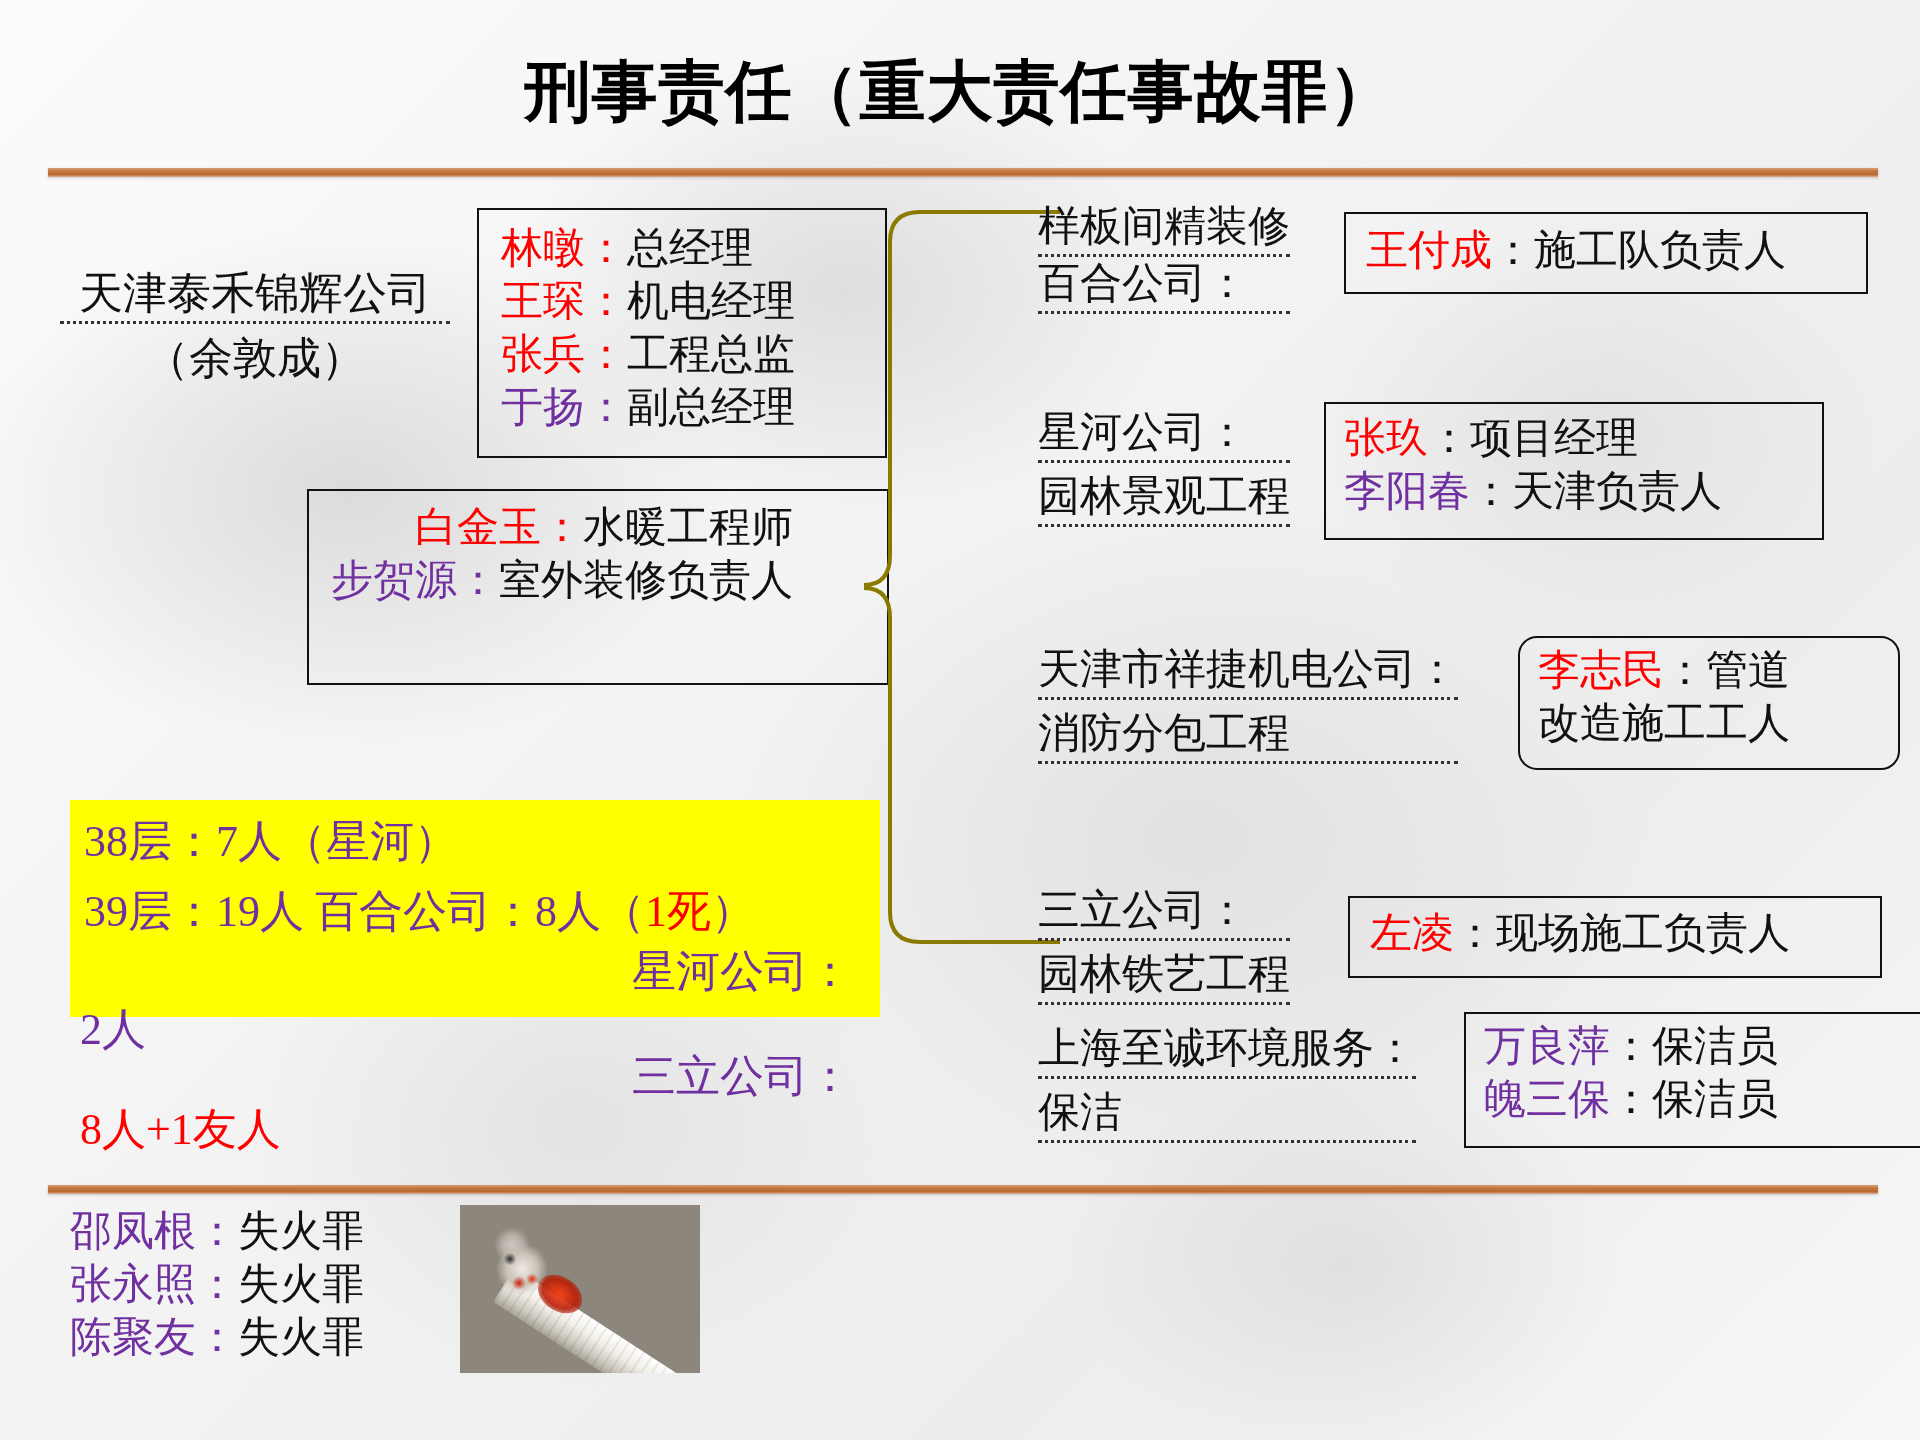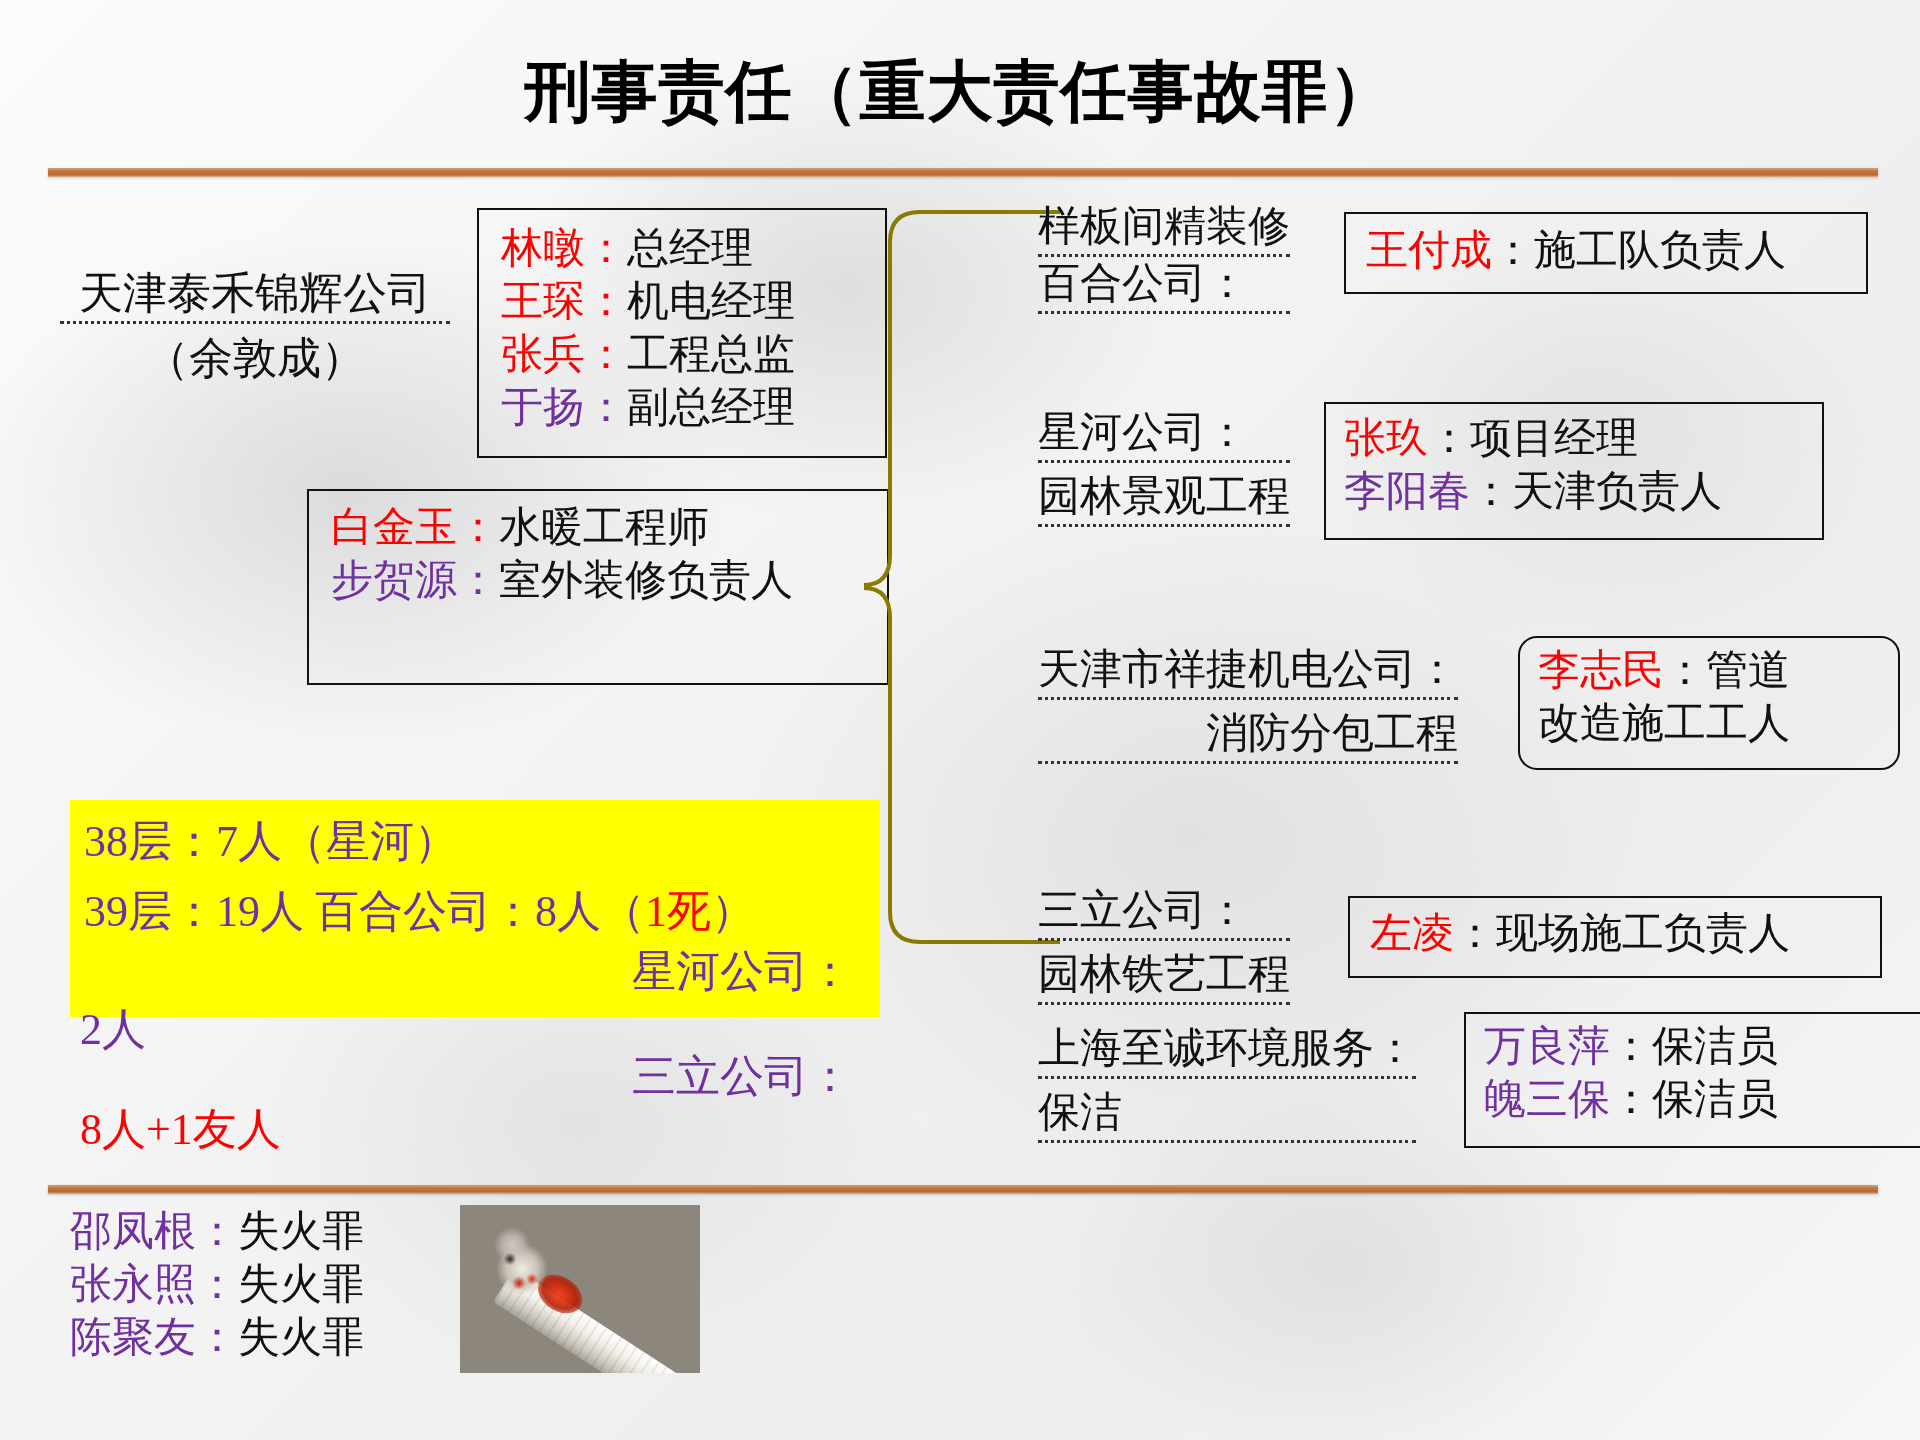--- a/index.html
+++ b/index.html
@@ -119,21 +119,21 @@
       <span class="row">
         <span class="red">张兵</span><span class="red">：</span><span class="black">工程总监</span>
       </span>
       <span class="row">
         <span class="purple">于扬</span><span class="purple">：</span><span class="black">副总经理</span>
       </span>
     </div>
   </div>
 
 
-  <div class="box" style="left:307px;top:489px;width:582px;height:196px;">
+  <div class="box" style="left:307px;top:489px;width:582px;height:196px;text-align:right;">
     <div class="txt" style="left:22px;top:10px;font-size:42px;line-height:1.45;">
       <span class="row">
         <span class="red">白金玉</span><span class="red">：</span><span class="black">水暖工程师</span>
       </span>
       <span class="row">
         <span class="purple">步贺源</span><span class="purple">：</span><span class="black">室外装修负责人</span>
       </span>
     </div>
   </div>
 
@@ -196,21 +196,21 @@
     <div class="txt" style="left:18px;top:8px;font-size:42px;line-height:1.42;">
       <span class="row">
         <span class="red">张玖</span><span class="black">：</span><span class="black">项目经理</span>
       </span>
       <span class="row">
         <span class="purple">李阳春</span><span class="black">：</span><span class="black">天津负责人</span>
       </span>
     </div>
   </div>
 
-  <div class="txt" style="left:1038px;top:643px;font-size:42px;line-height:1.3;text-align:right;">
+  <div class="txt" style="left:1038px;top:643px;font-size:42px;line-height:1.3;">
     <span class="row dot-u">天津市祥捷机电公司：</span>
     <span class="row dot-u" style="margin-top:7px;">消防分包工程</span>
   </div>
   <div class="box" style="left:1518px;top:636px;width:382px;height:134px;border-radius:19px;">
     <div class="txt" style="left:18px;top:6px;font-size:42px;line-height:1.42;">
       <span class="row">
         <span class="red">李志民</span><span class="black">：</span><span class="black">管道</span>
       </span>
       <span class="row">
         <span class="black">改造施工工人</span>

